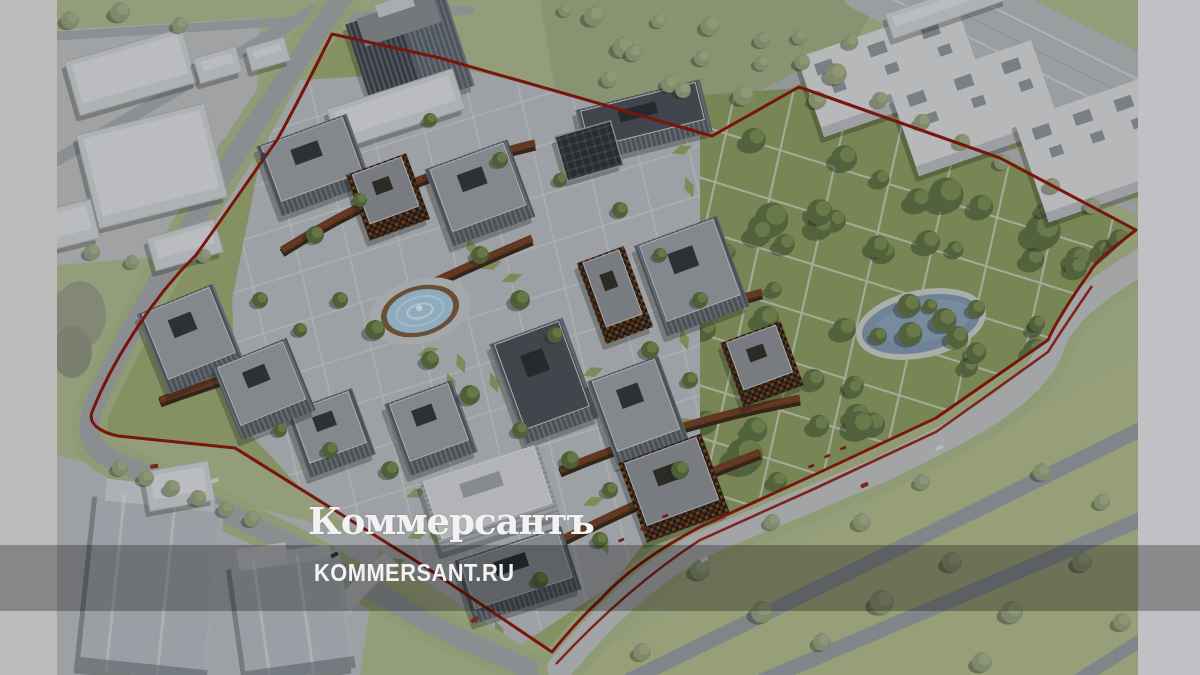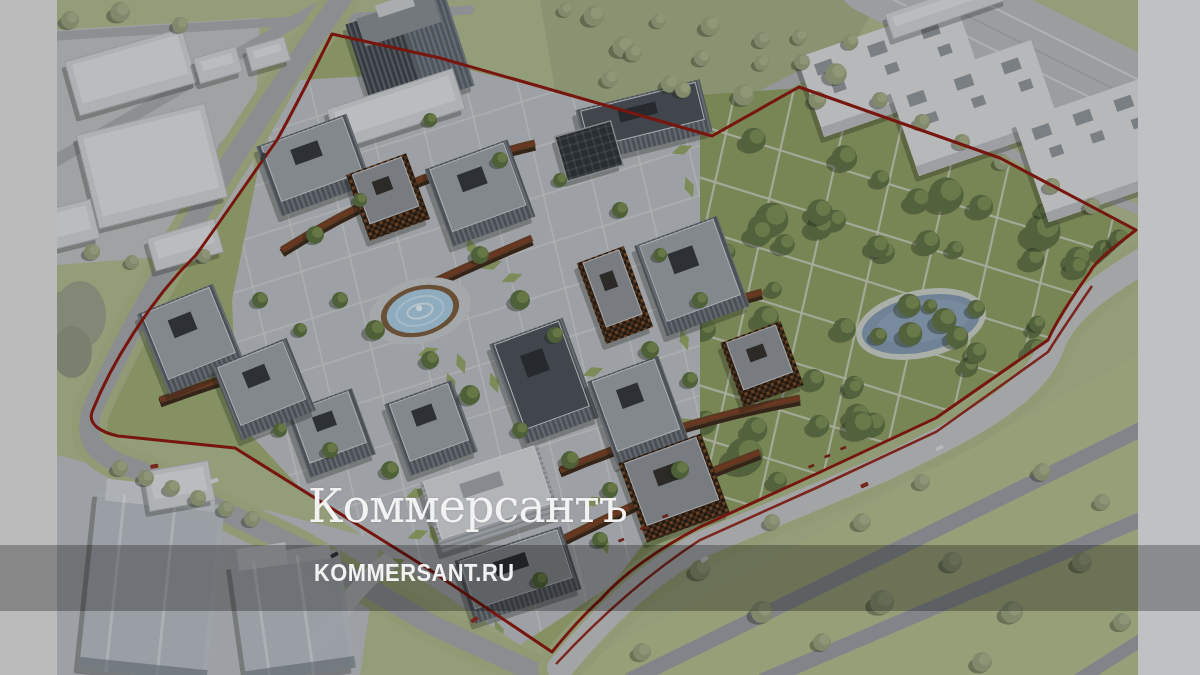--- a/index.html
+++ b/index.html
@@ -1,20 +1,20 @@
 <!DOCTYPE html>
 <html style="--c-boundary_red: #8c190e; --c-pond_blue: #8399ae; --c-fountain_blue: #a8cadf; --c-park_green: #8d9d62; --c-site_green: #9cab72; --c-context_green: #aeb98d; --c-plaza_gray: #b9bdc0; --c-road_gray: #a3a7aa; --c-building_roof_gray: #9aa0a4; --c-building_facade_dark: #565d63; --c-accent_brown: #6b4327; --c-context_building_white: #d7d9db; --c-side_band_gray: #dddddd; --c-watermark_white: #f2f2f2;"><head>
 <meta charset="utf-8">
 <style>
   html,body{margin:0;padding:0;background:#222;}
   .stage{position:relative;width:1200px;height:675px;margin:0 auto;overflow:hidden;
          font-family:"Liberation Sans",sans-serif;background:#aeb98d;}
   .stage svg{position:absolute;left:0;top:0;display:block;}
-  .wm-brand{position:absolute;left:308px;top:479px;z-index:5;
-            font-family:"DejaVu Serif",serif;font-weight:normal;font-size:46px;
+  .wm-brand{position:absolute;left:308px;top:499px;z-index:5;
+            font-family:"DejaVu Serif",serif;font-weight:bold;font-size:37px;
             letter-spacing:-1px;color:var(--c-watermark_white,#f2f2f2);
             text-shadow:0 0 2px rgba(0,0,0,.15);white-space:nowrap;}
   .wm-site{position:absolute;left:314px;top:560px;z-index:5;
            font-family:"Liberation Sans",sans-serif;font-weight:bold;font-size:23px;
            letter-spacing:.5px;color:var(--c-watermark_white,#ededed);
            transform:scaleX(.95);transform-origin:left center;white-space:nowrap;}
 </style>
 </head>
 <body>
 

